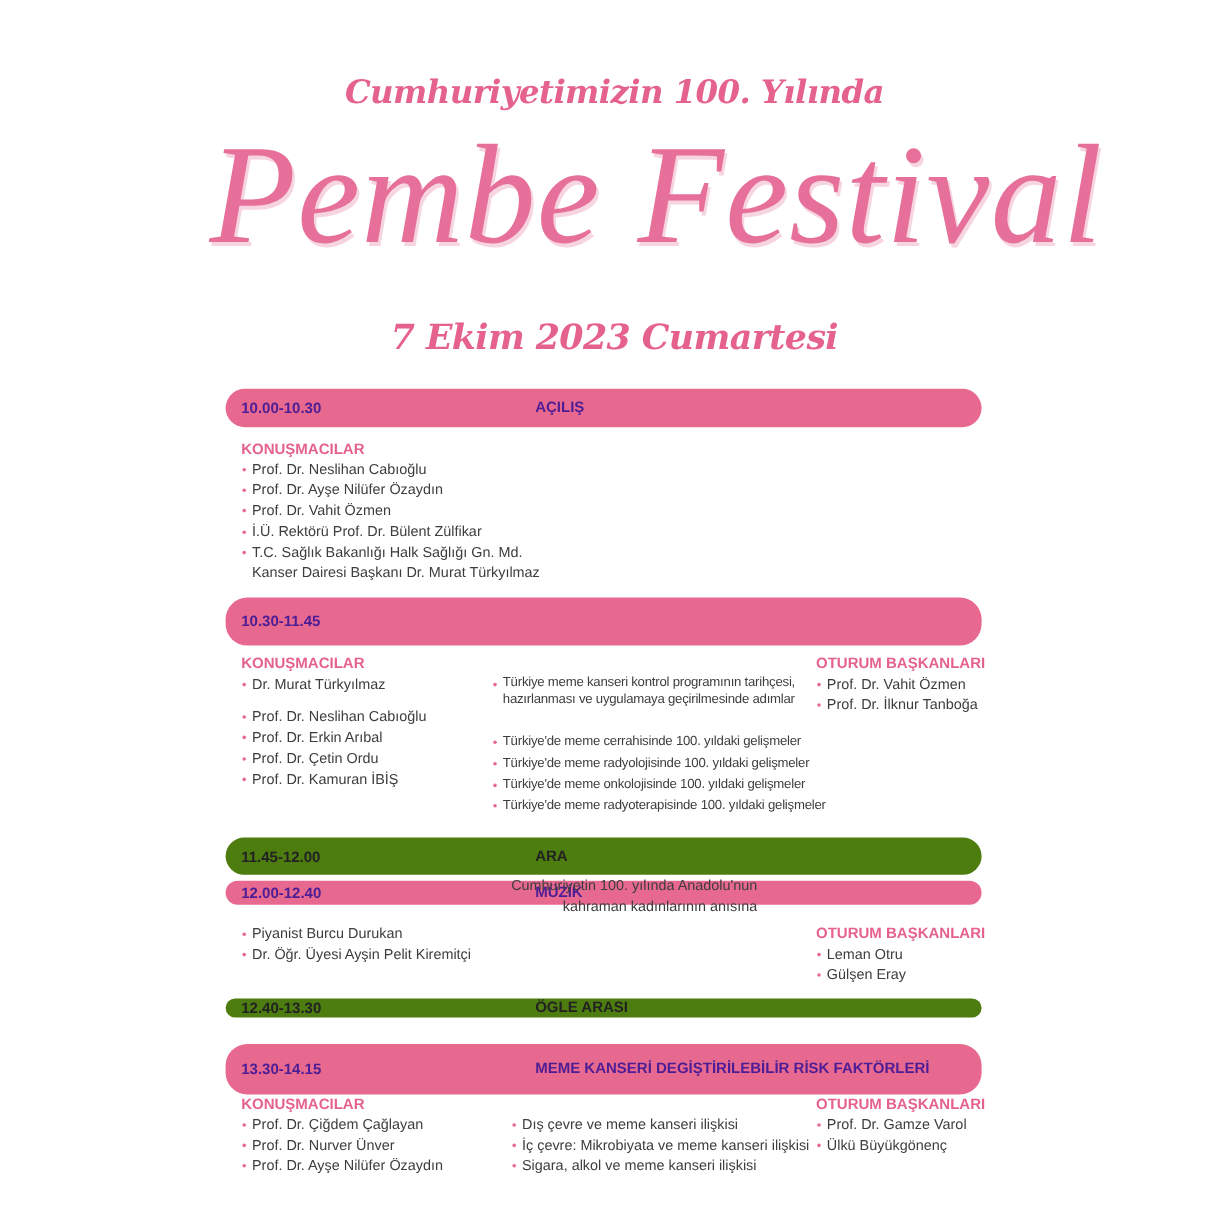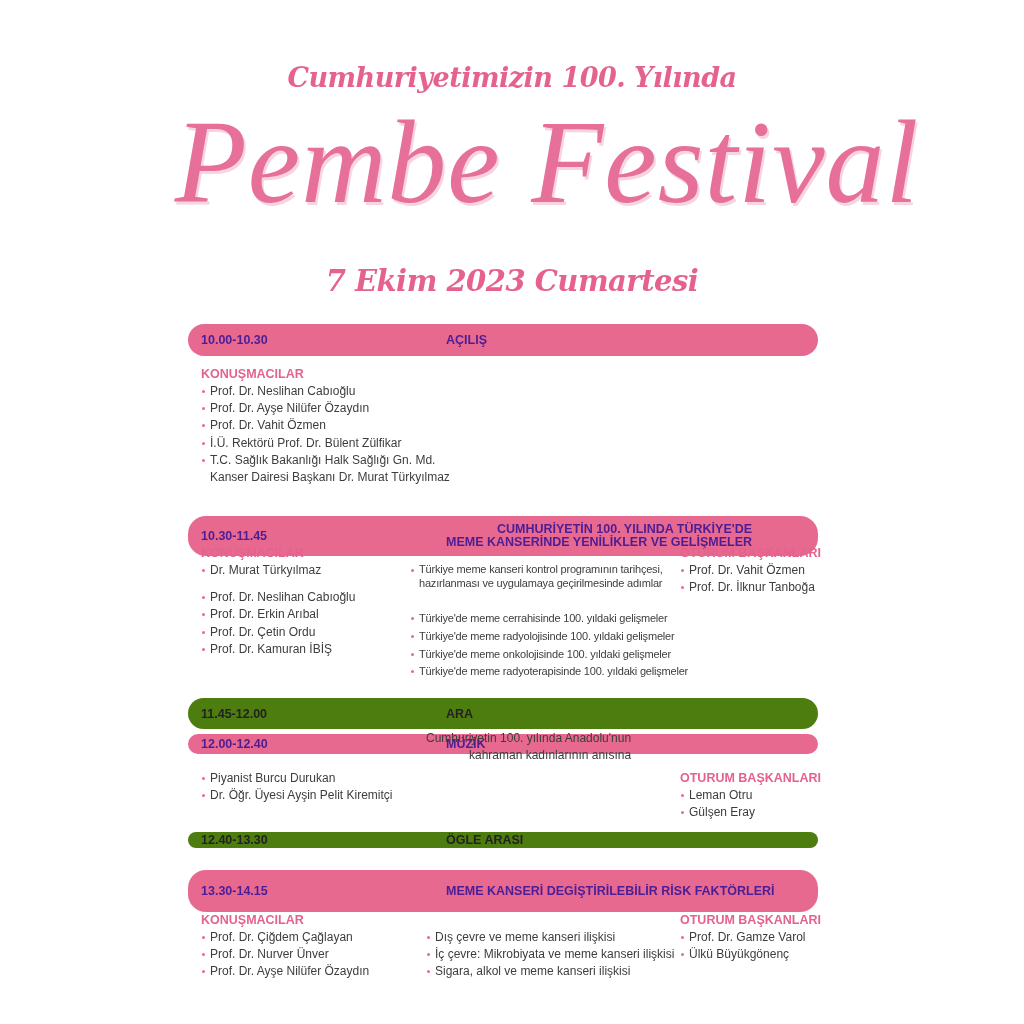--- a/index.html
+++ b/index.html
@@ -58,26 +58,22 @@
 <div class="col" style="left:201px;top:366px;">
   <div class="head">KONUŞMACILAR</div>
   <div class="item">Prof. Dr. Neslihan Cabıoğlu</div>
   <div class="item">Prof. Dr. Ayşe Nilüfer Özaydın</div>
   <div class="item">Prof. Dr. Vahit Özmen</div>
   <div class="item">İ.Ü. Rektörü Prof. Dr. Bülent Zülfikar</div>
   <div class="item">T.C. Sağlık Bakanlığı Halk Sağlığı Gn. Md.</div>
   <div class="item noBullet">Kanser Dairesi Başkanı Dr. Murat Türkyılmaz</div>
 </div>
 
-<div class="pill" style="top:516px;height:40px;text-align:right;">
+<div class="pill" style="top:498px;height:40px;">
   <span class="time">10.30-11.45</span>
-  <span class="topic">
-    <span style="display:block">CUMHURİYETİN 100. YILINDA TÜRKİYE'DE</span>
-    <span style="display:block">MEME KANSERİNDE YENİLİKLER VE GELİŞMELER</span>
-  </span>
 </div>
 <div class="col" style="left:201px;top:545px;">
   <div class="head">KONUŞMACILAR</div>
   <div class="item">Dr. Murat Türkyılmaz</div>
   <div style="height:10px"></div>
   <div class="item">Prof. Dr. Neslihan Cabıoğlu</div>
   <div class="item">Prof. Dr. Erkin Arıbal</div>
   <div class="item">Prof. Dr. Çetin Ordu</div>
   <div class="item">Prof. Dr. Kamuran İBİŞ</div>
 </div>

